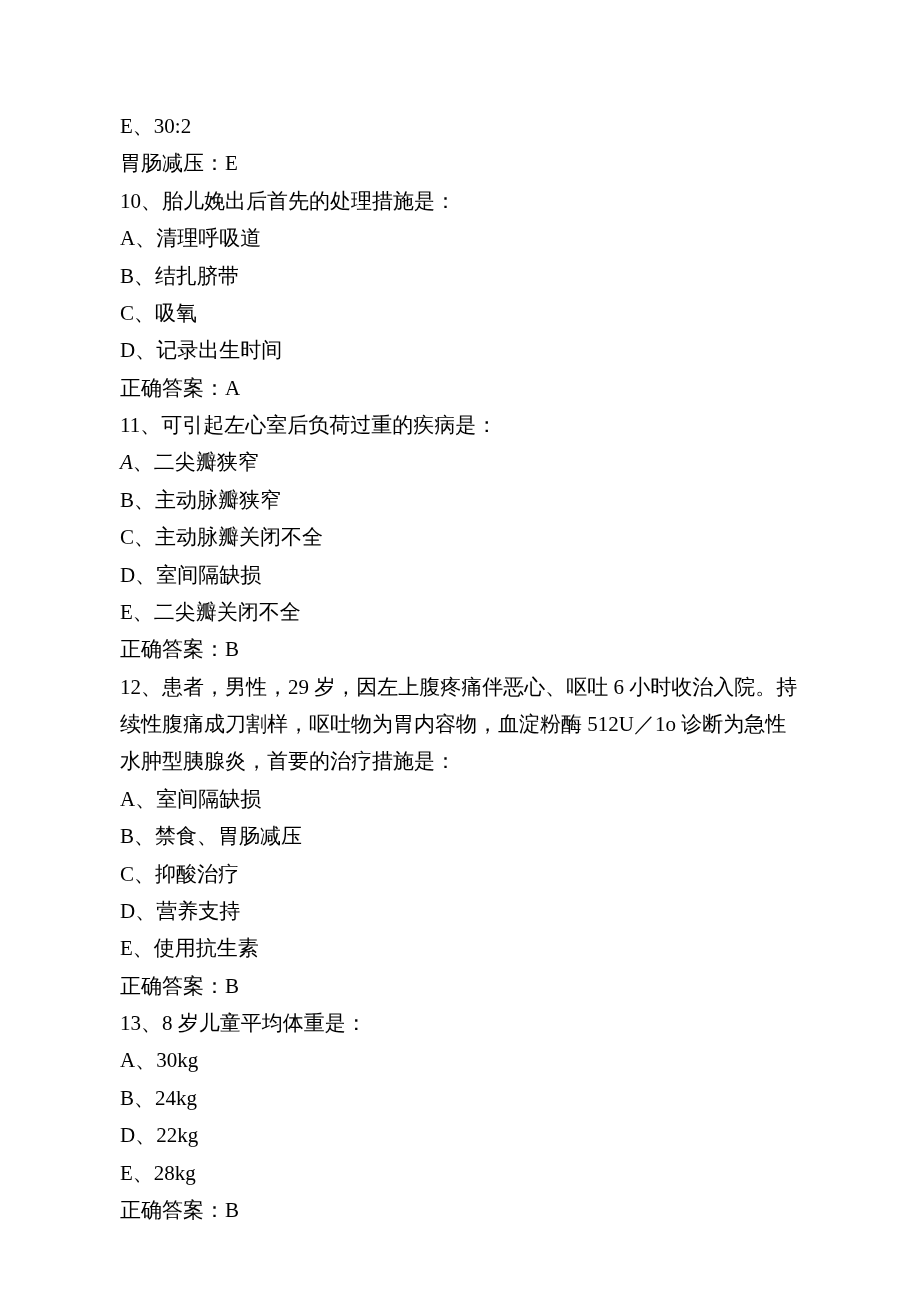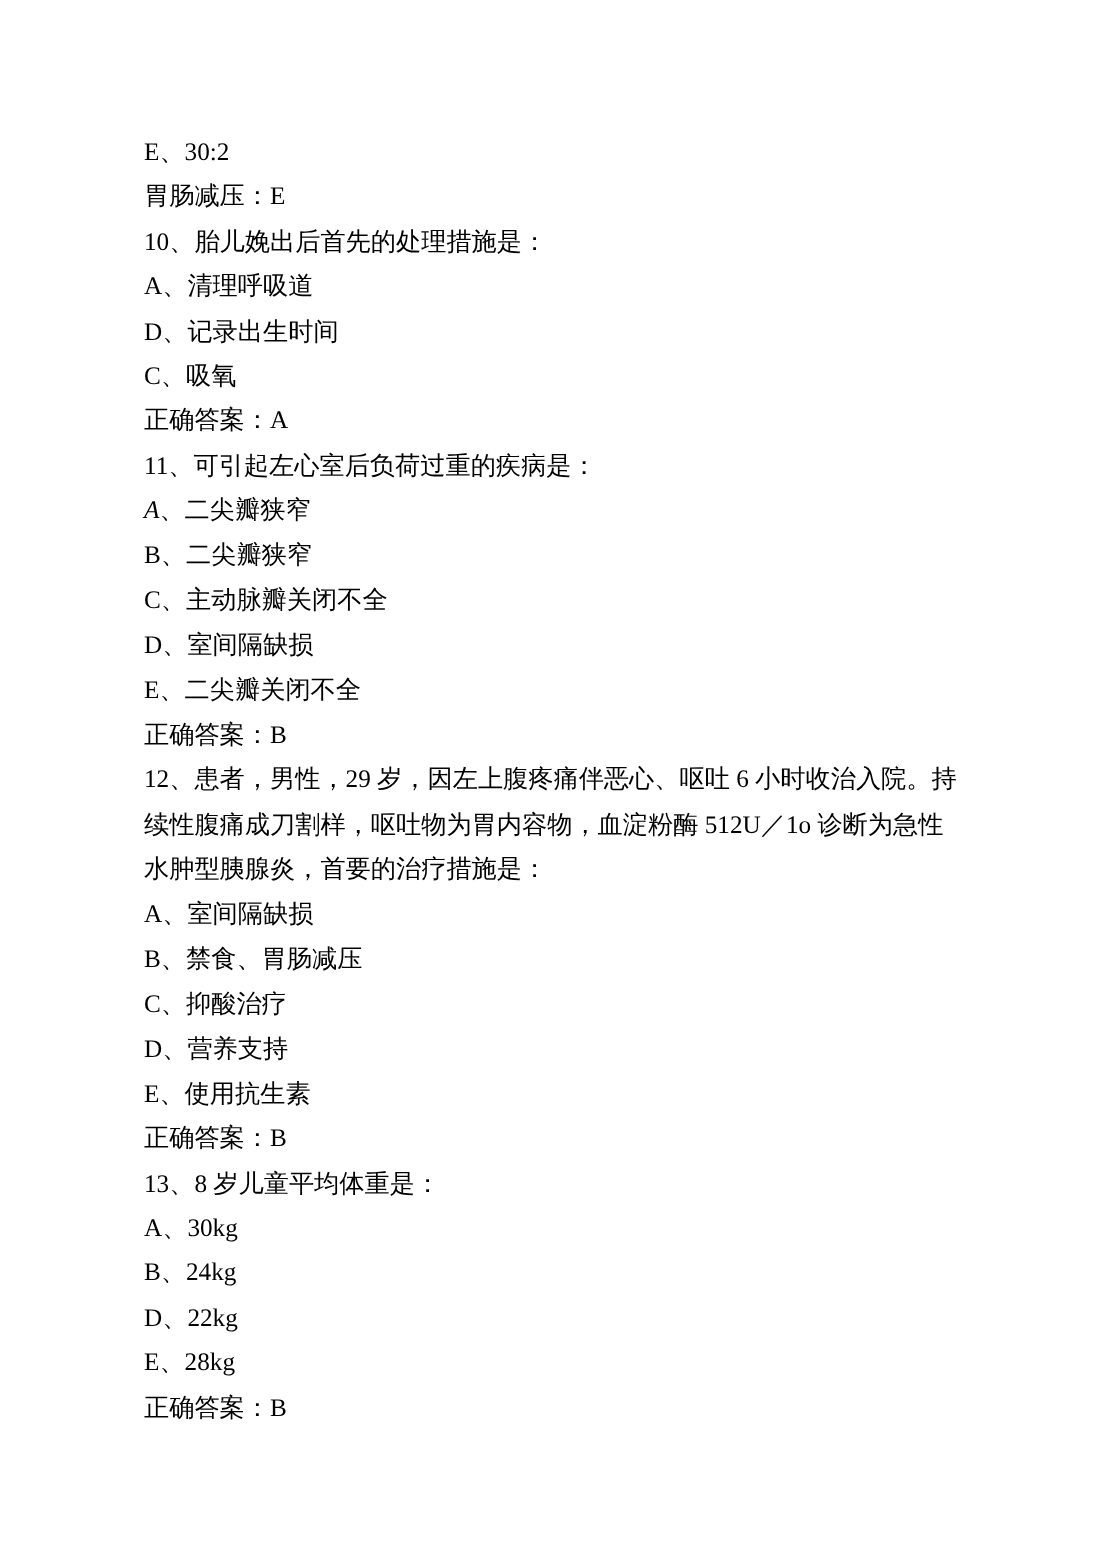--- a/index.html
+++ b/index.html
@@ -25,26 +25,27 @@
   }
 </style>
 </head>
 <body>
 
 <div class="page" id="page">
     <div class="line">E、30:2</div>
     <div class="line">胃肠减压：E</div>
     <div class="line">10、胎儿娩出后首先的处理措施是：</div>
     <div class="line">A、清理呼吸道</div>
+    <div class="line">B、结扎脐带</div>
+    <div class="line">C、吸氧</div>
     <div class="line">D、记录出生时间</div>
-    <div class="line">C、吸氧</div>
     <div class="line">正确答案：A</div>
     <div class="line">11、可引起左心室后负荷过重的疾病是：</div>
     <div class="line"><span class="italic">A</span><span>、二尖瓣狭窄</span></div>
-    <div class="line">B、二尖瓣狭窄</div>
+    <div class="line">B、主动脉瓣狭窄</div>
     <div class="line">C、主动脉瓣关闭不全</div>
     <div class="line">D、室间隔缺损</div>
     <div class="line">E、二尖瓣关闭不全</div>
     <div class="line">正确答案：B</div>
     <div class="line">12、患者，男性，29 岁，因左上腹疼痛伴恶心、呕吐 6 小时收治入院。持续性腹痛成刀割样，呕吐物为胃内容物，血淀粉酶 512U／1o 诊断为急性水肿型胰腺炎，首要的治疗措施是：</div>
     <div class="line">A、室间隔缺损</div>
     <div class="line">B、禁食、胃肠减压</div>
     <div class="line">C、抑酸治疗</div>
     <div class="line">D、营养支持</div>
     <div class="line">E、使用抗生素</div>

